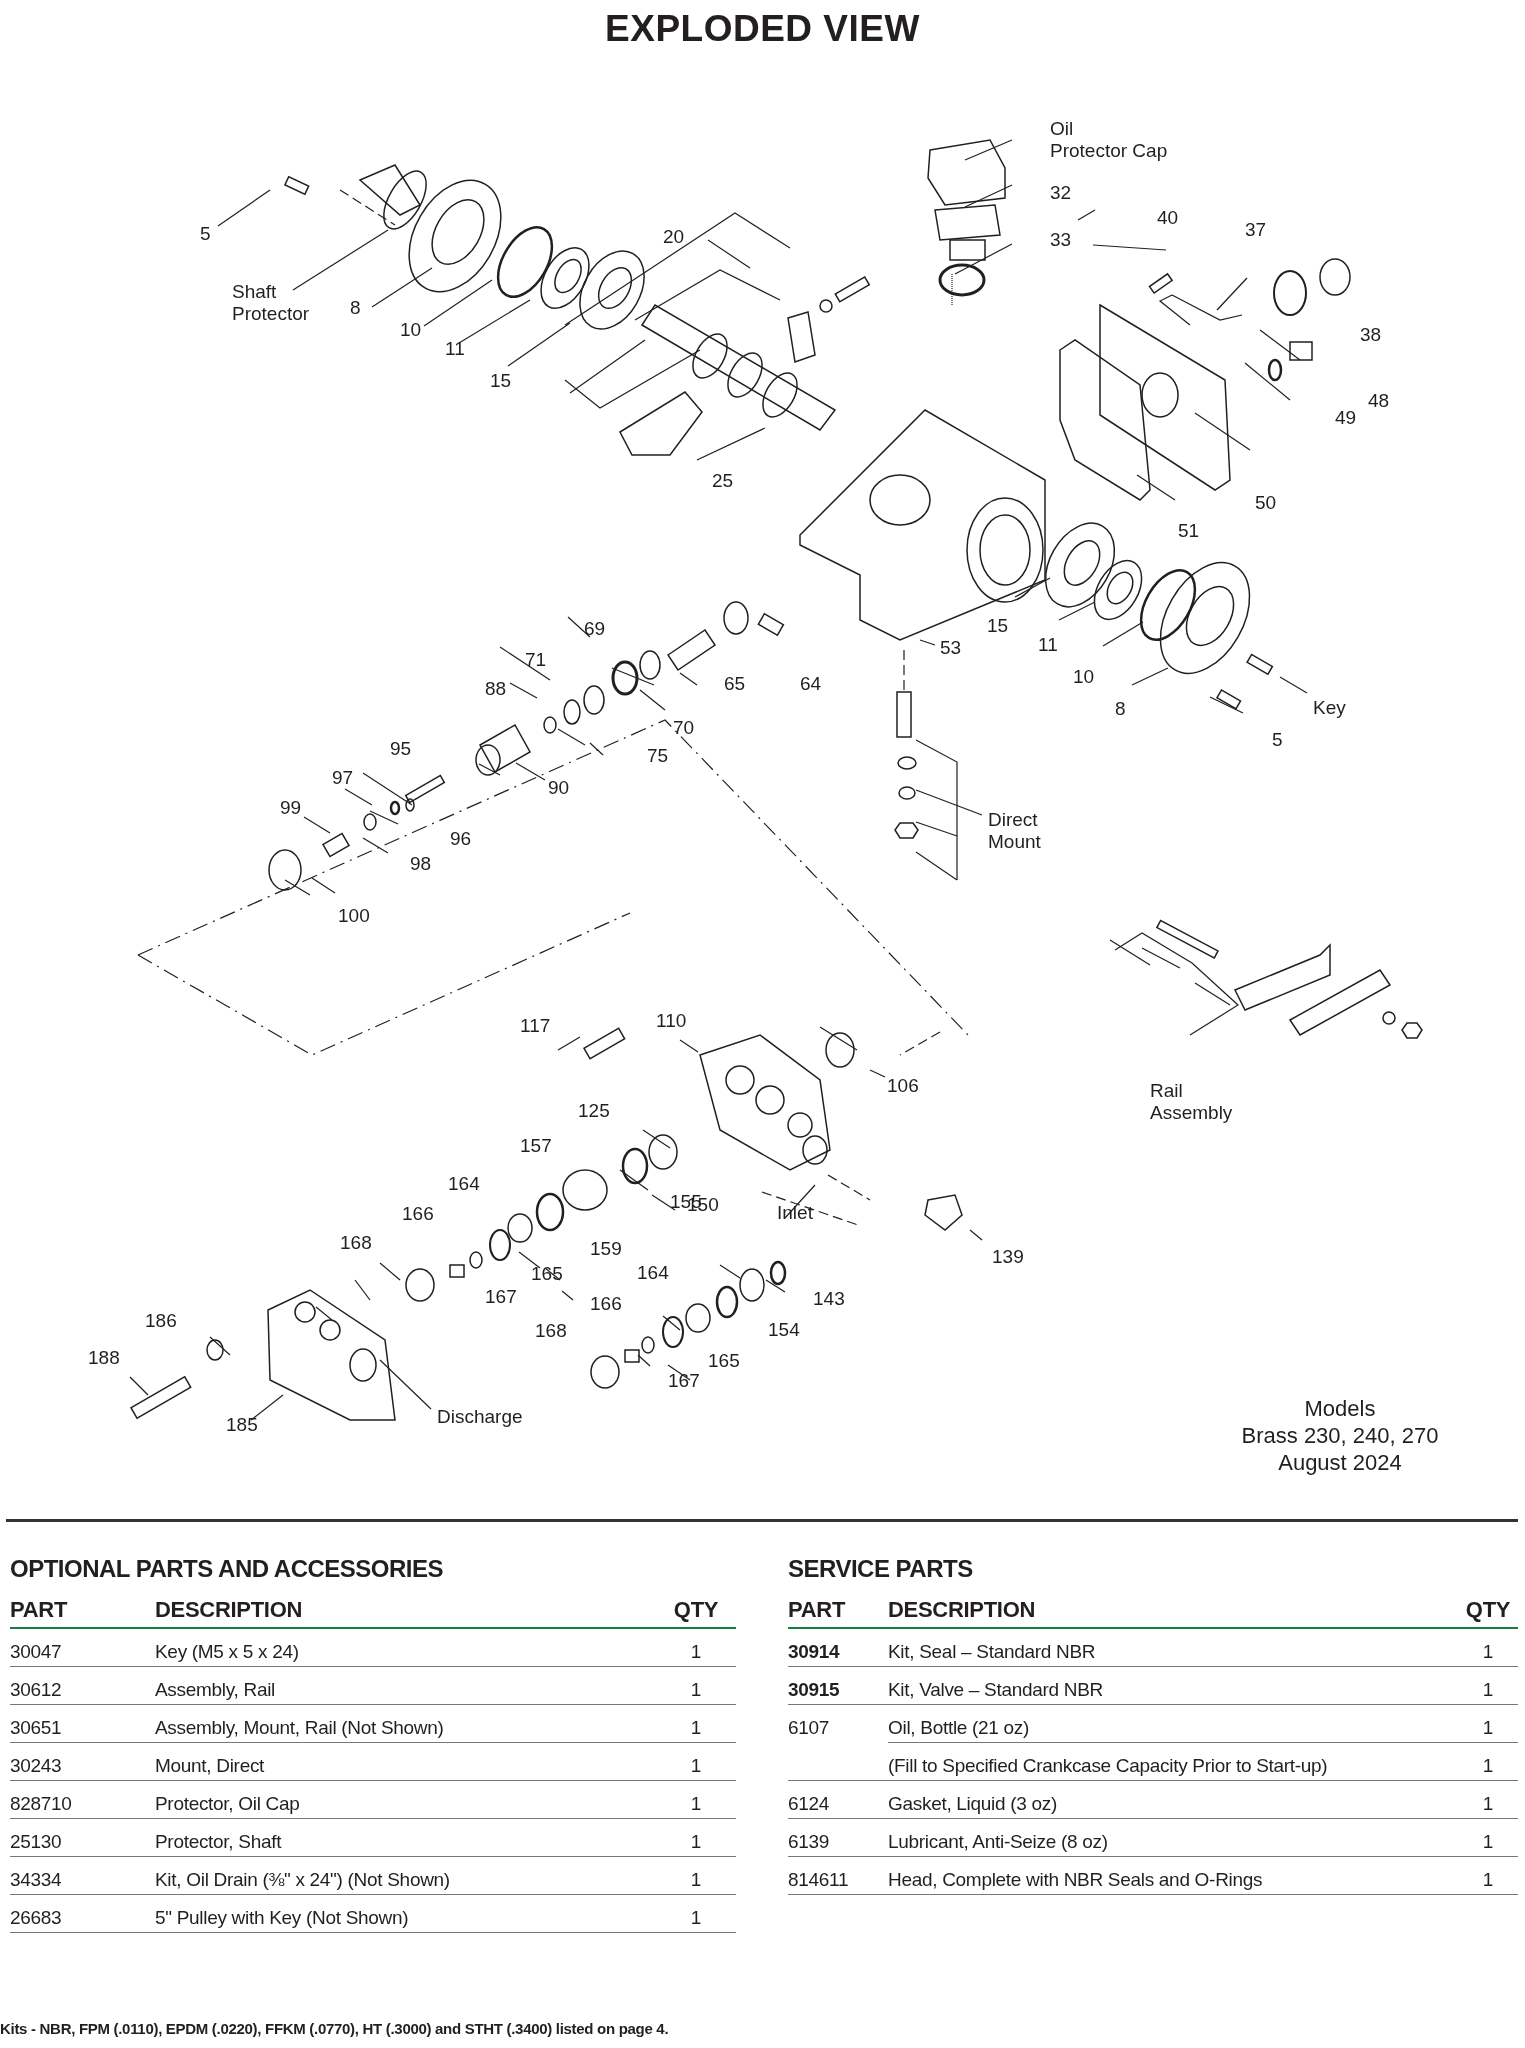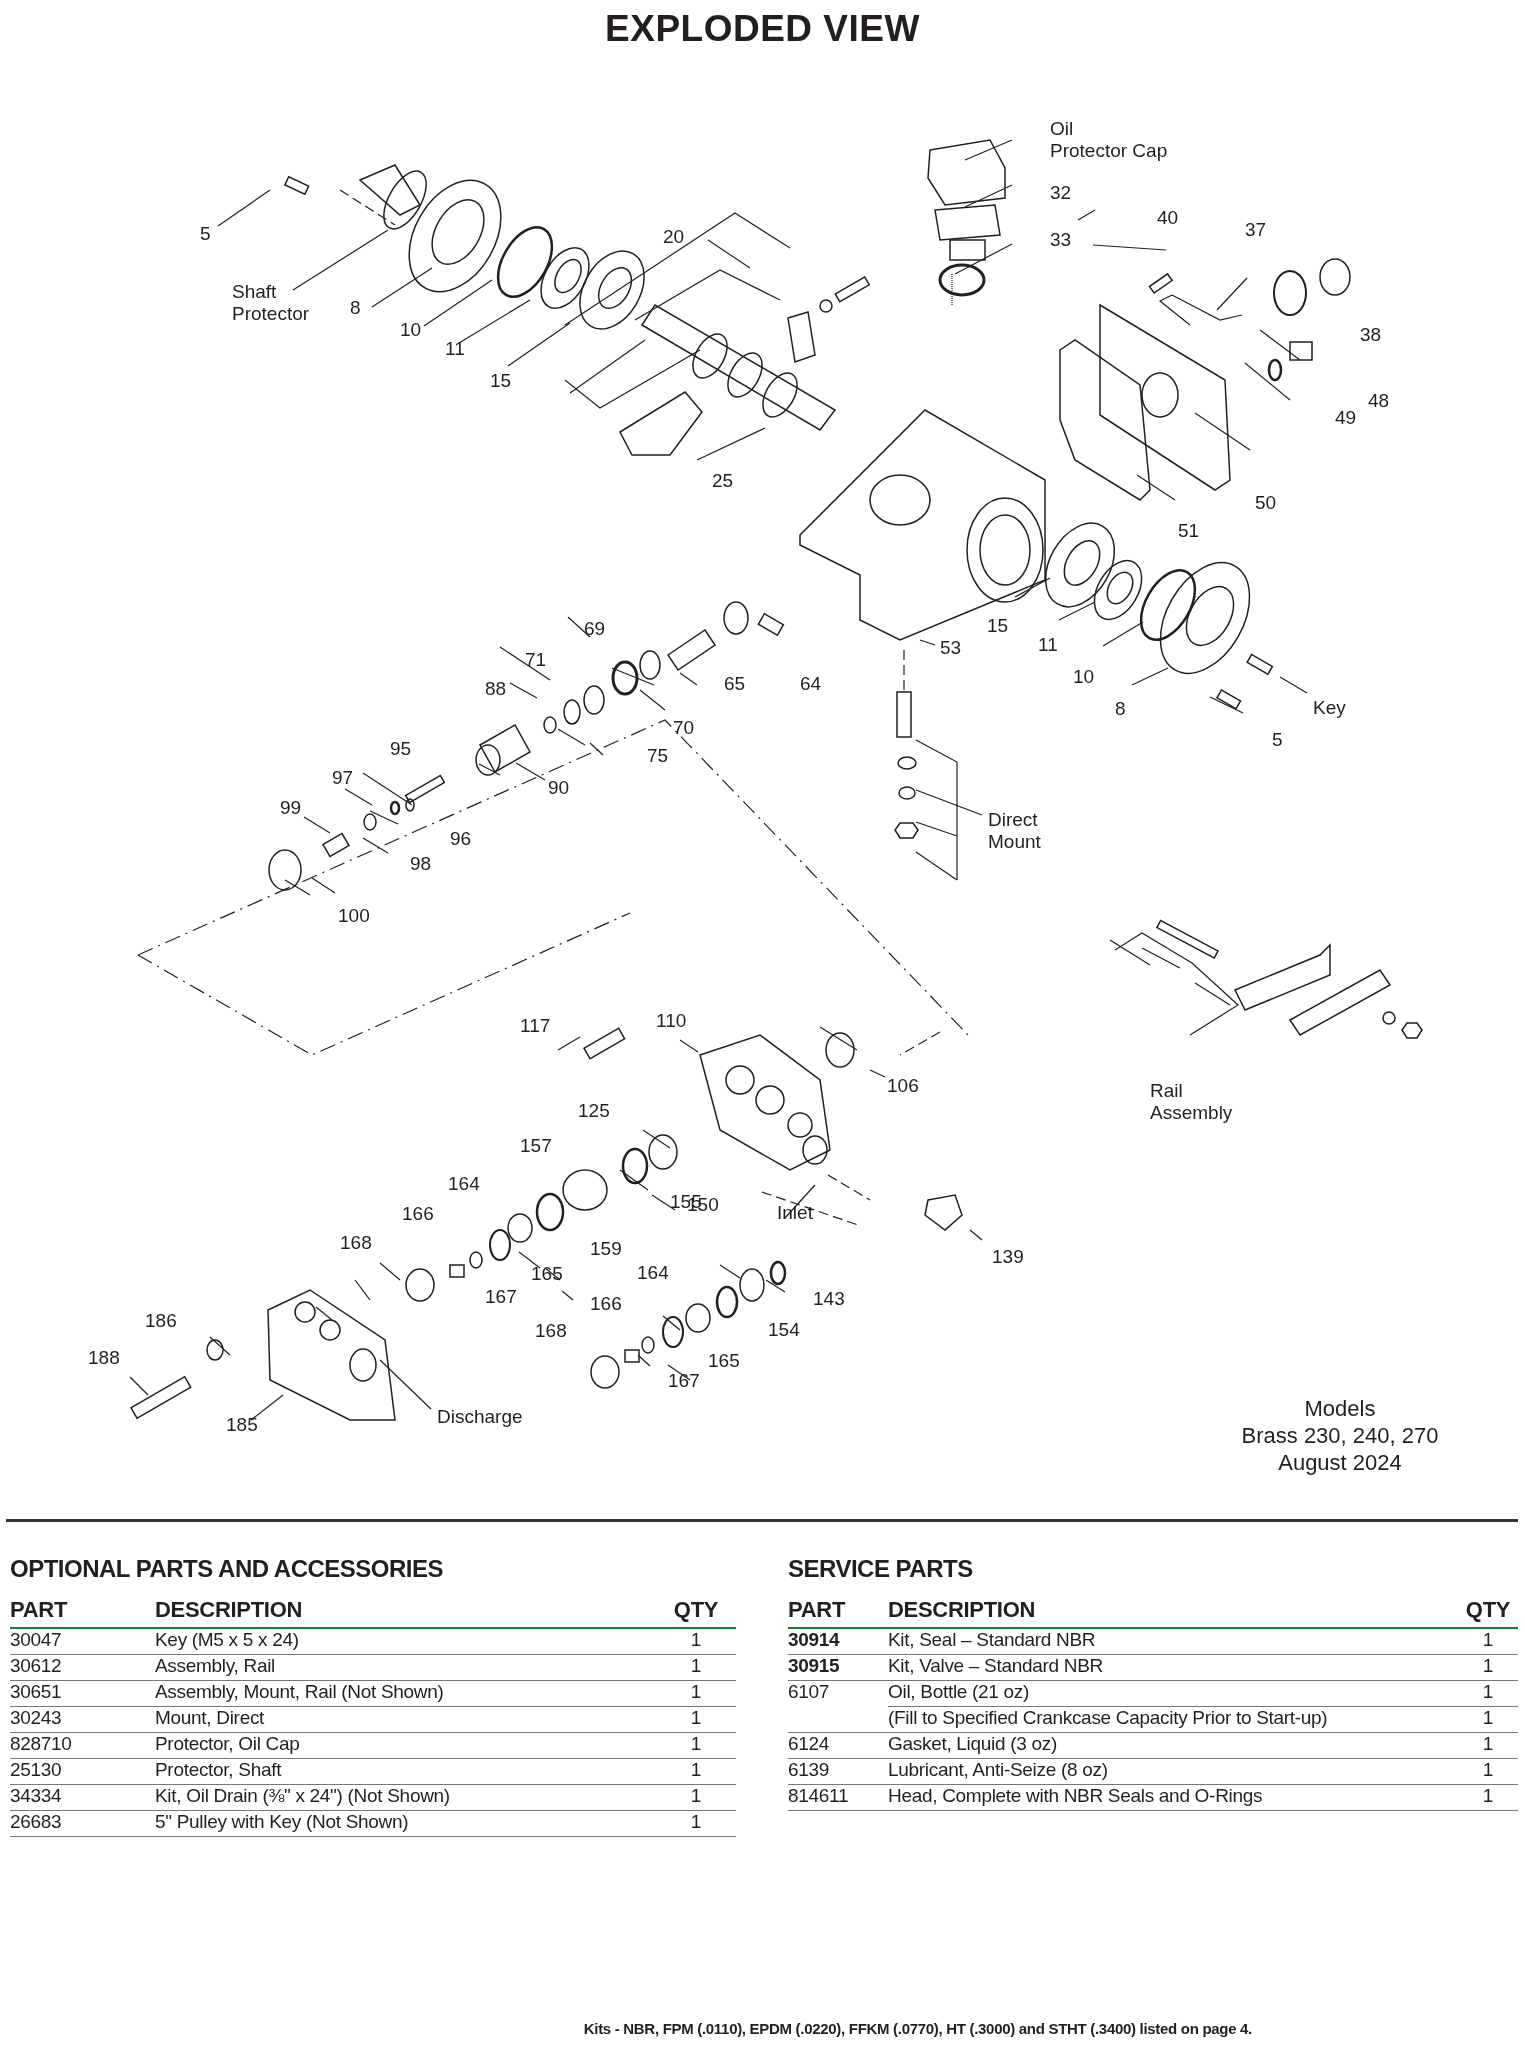--- a/index.html
+++ b/index.html
@@ -6,25 +6,25 @@
   body { width:1525px; height:2048px; position:relative; font-family:"Liberation Sans", sans-serif; color:#231f20; overflow:hidden; }
   .title { position:absolute; top:8px; left:0; width:1525px; text-align:center; font-size:37px; font-weight:bold; letter-spacing:0.5px; }
   #diagram { position:absolute; left:0; top:60px; width:1525px; height:1440px; }
   .callout { position:absolute; font-size:19px; line-height:22px; white-space:pre; color:#231f20; }
   .models { position:absolute; left:1240px; top:1395px; width:200px; text-align:center; font-size:22px; line-height:27px; }
   .rule { position:absolute; left:6px; top:1519px; width:1512px; height:3px; background:#333; }
   .section { position:absolute; top:1555px; }
   .section h2 { margin:0; font-size:24px; font-weight:bold; letter-spacing:-0.5px; }
   table { border-collapse:collapse; margin-top:12px; font-size:19px; }
   th { text-align:left; font-size:22px; font-weight:bold; padding:2px 0 4px 0; border-bottom:2px solid #15803d; letter-spacing:-0.3px; }
-  td { padding:0 0 3px 0; border-bottom:1.5px solid #777; height:22px; letter-spacing:-0.3px; }
+  td { padding:12px 0 3px 0; border-bottom:1.5px solid #777; height:22px; letter-spacing:-0.3px; }
   td.qty, th.qty { text-align:center; }
   td.bold { font-weight:bold; }
   td.nob { border-bottom:none; }
-  .footnote { position:absolute; top:2020px; left:0; width:1252px; text-align:right; font-size:15px; font-weight:bold; letter-spacing:-0.3px; }
+  .footnote { position:absolute; top:2020px; left:0; width:1252px; text-align:left; font-size:15px; font-weight:bold; letter-spacing:-0.3px; }
 </style>
 </head>
 <body>
 
 <div class="title">EXPLODED VIEW</div>
 
 <svg id="diagram" viewBox="0 60 1525 1440" xmlns="http://www.w3.org/2000/svg" fill="none" stroke="#231f20" stroke-width="1.5">
 
   <g stroke-width="1.2">
     <line x1="218" y1="226" x2="270" y2="190"></line>

